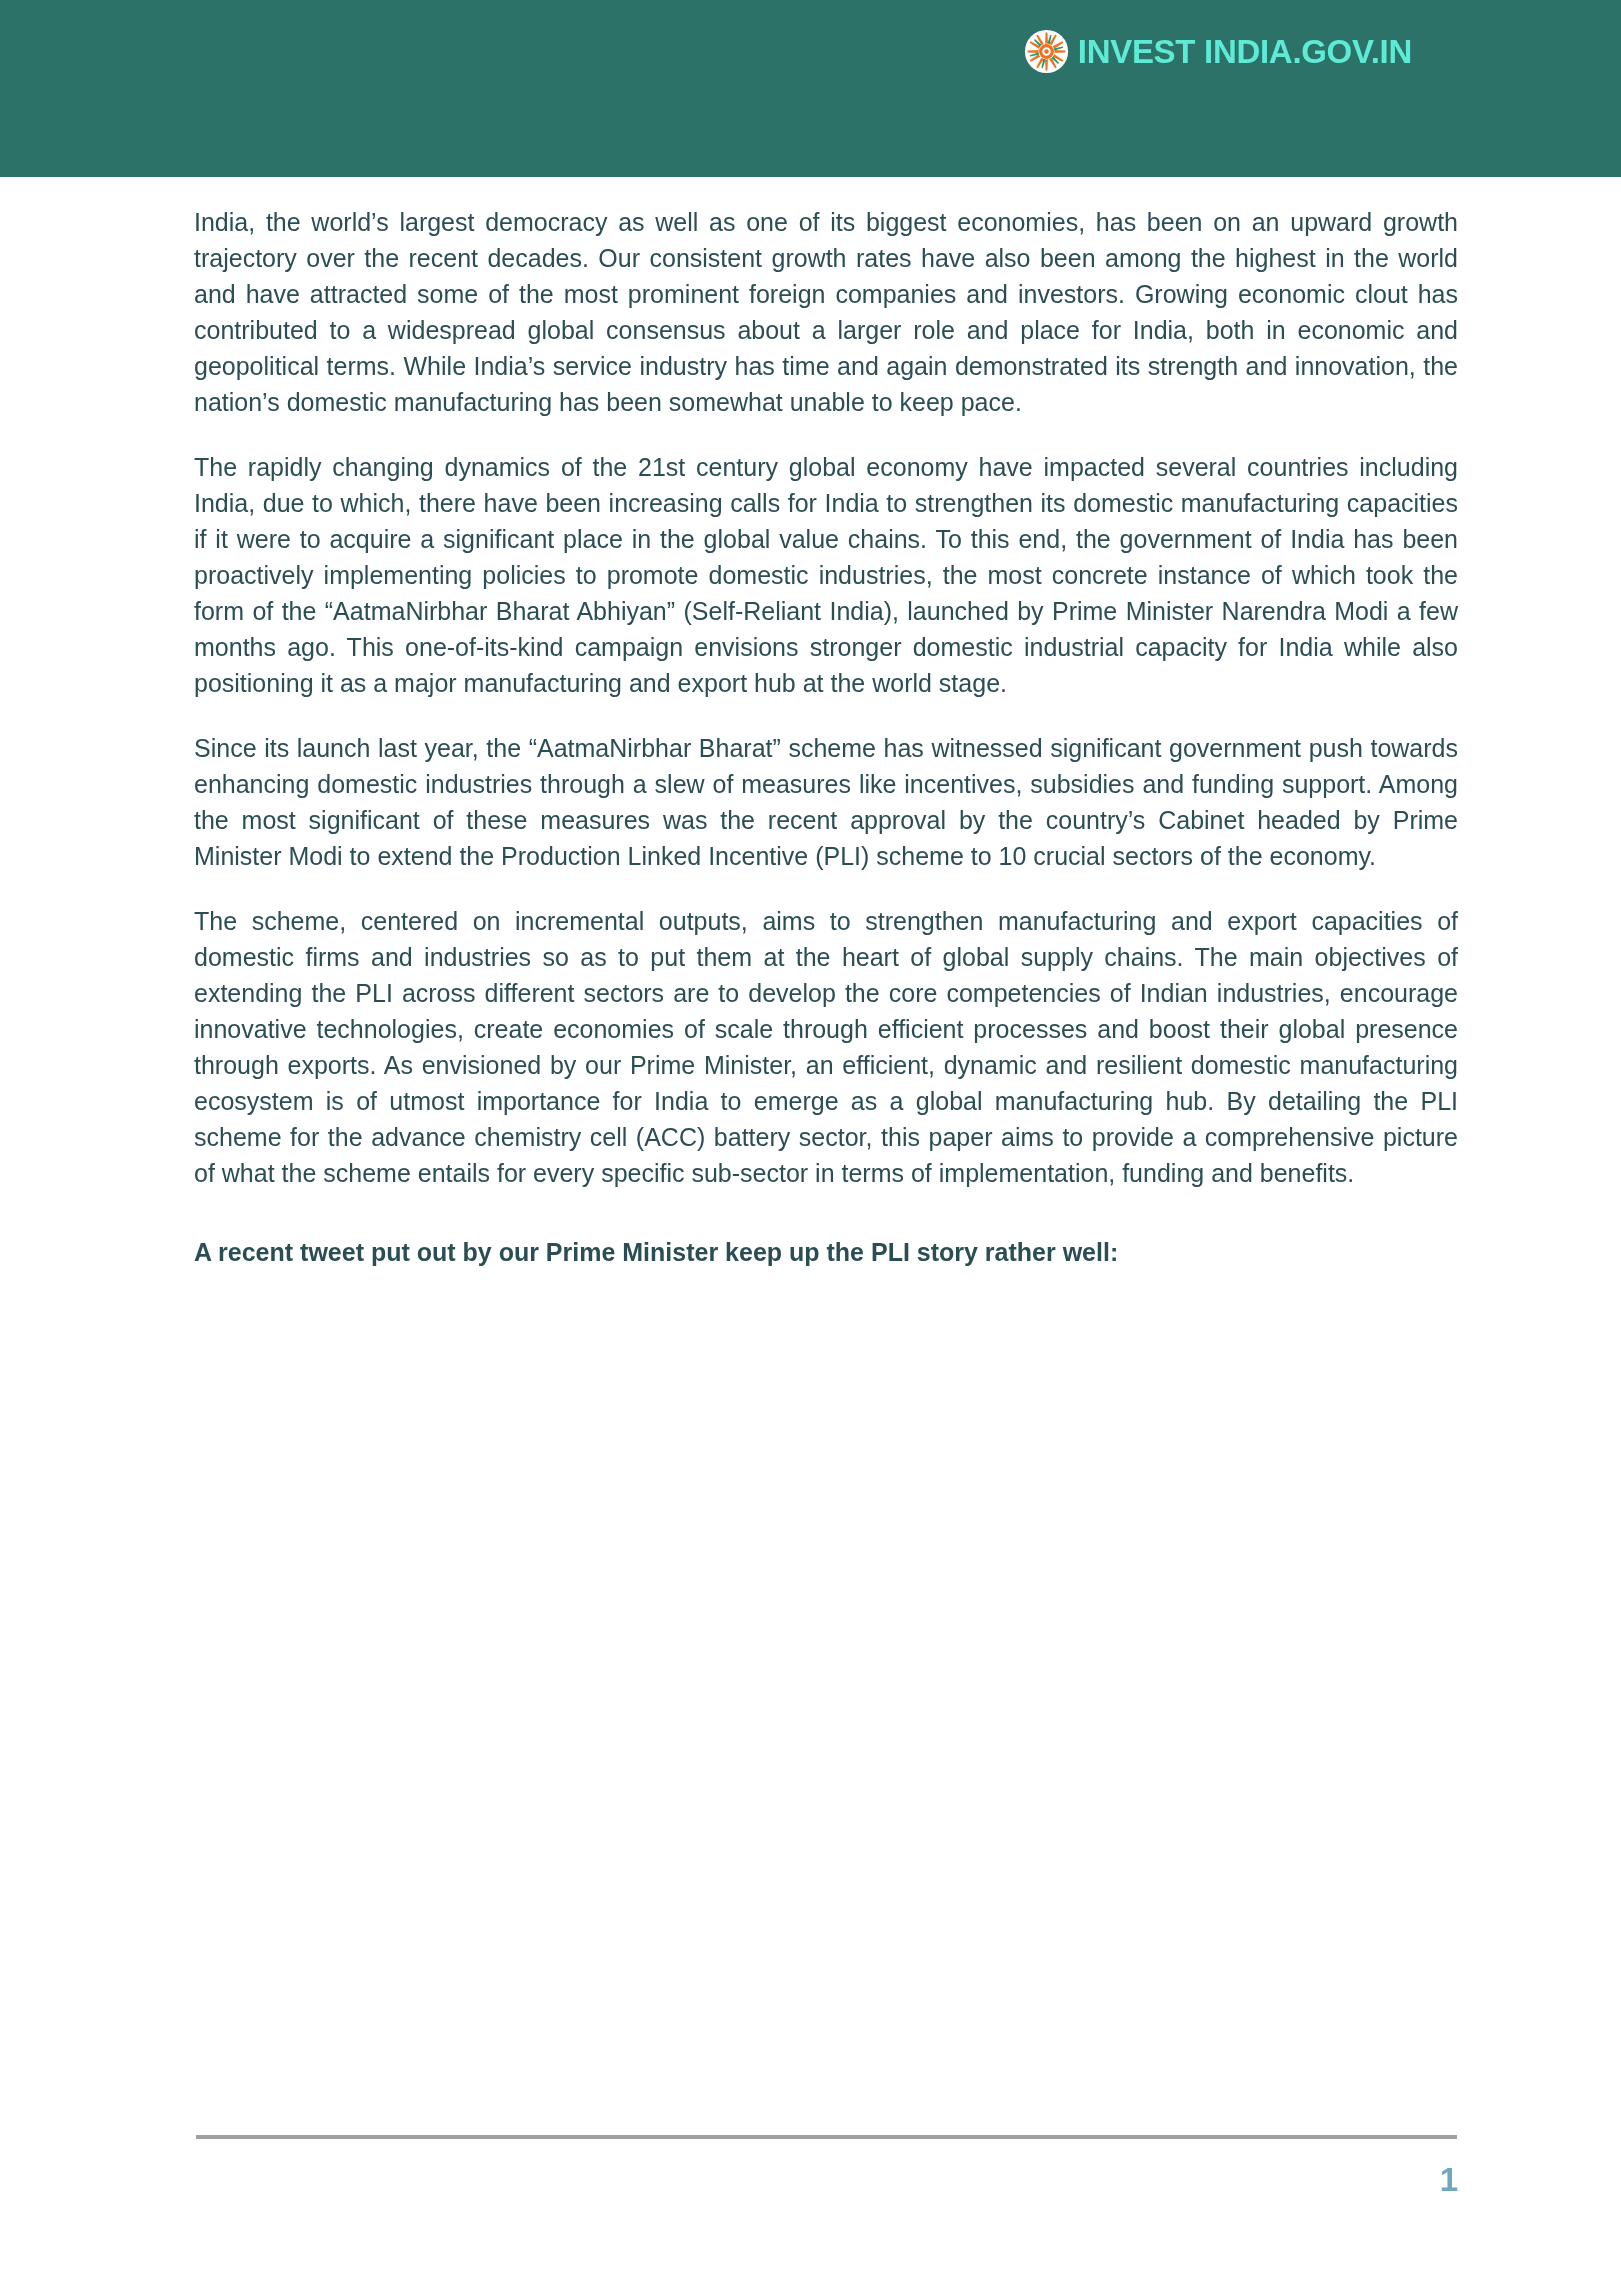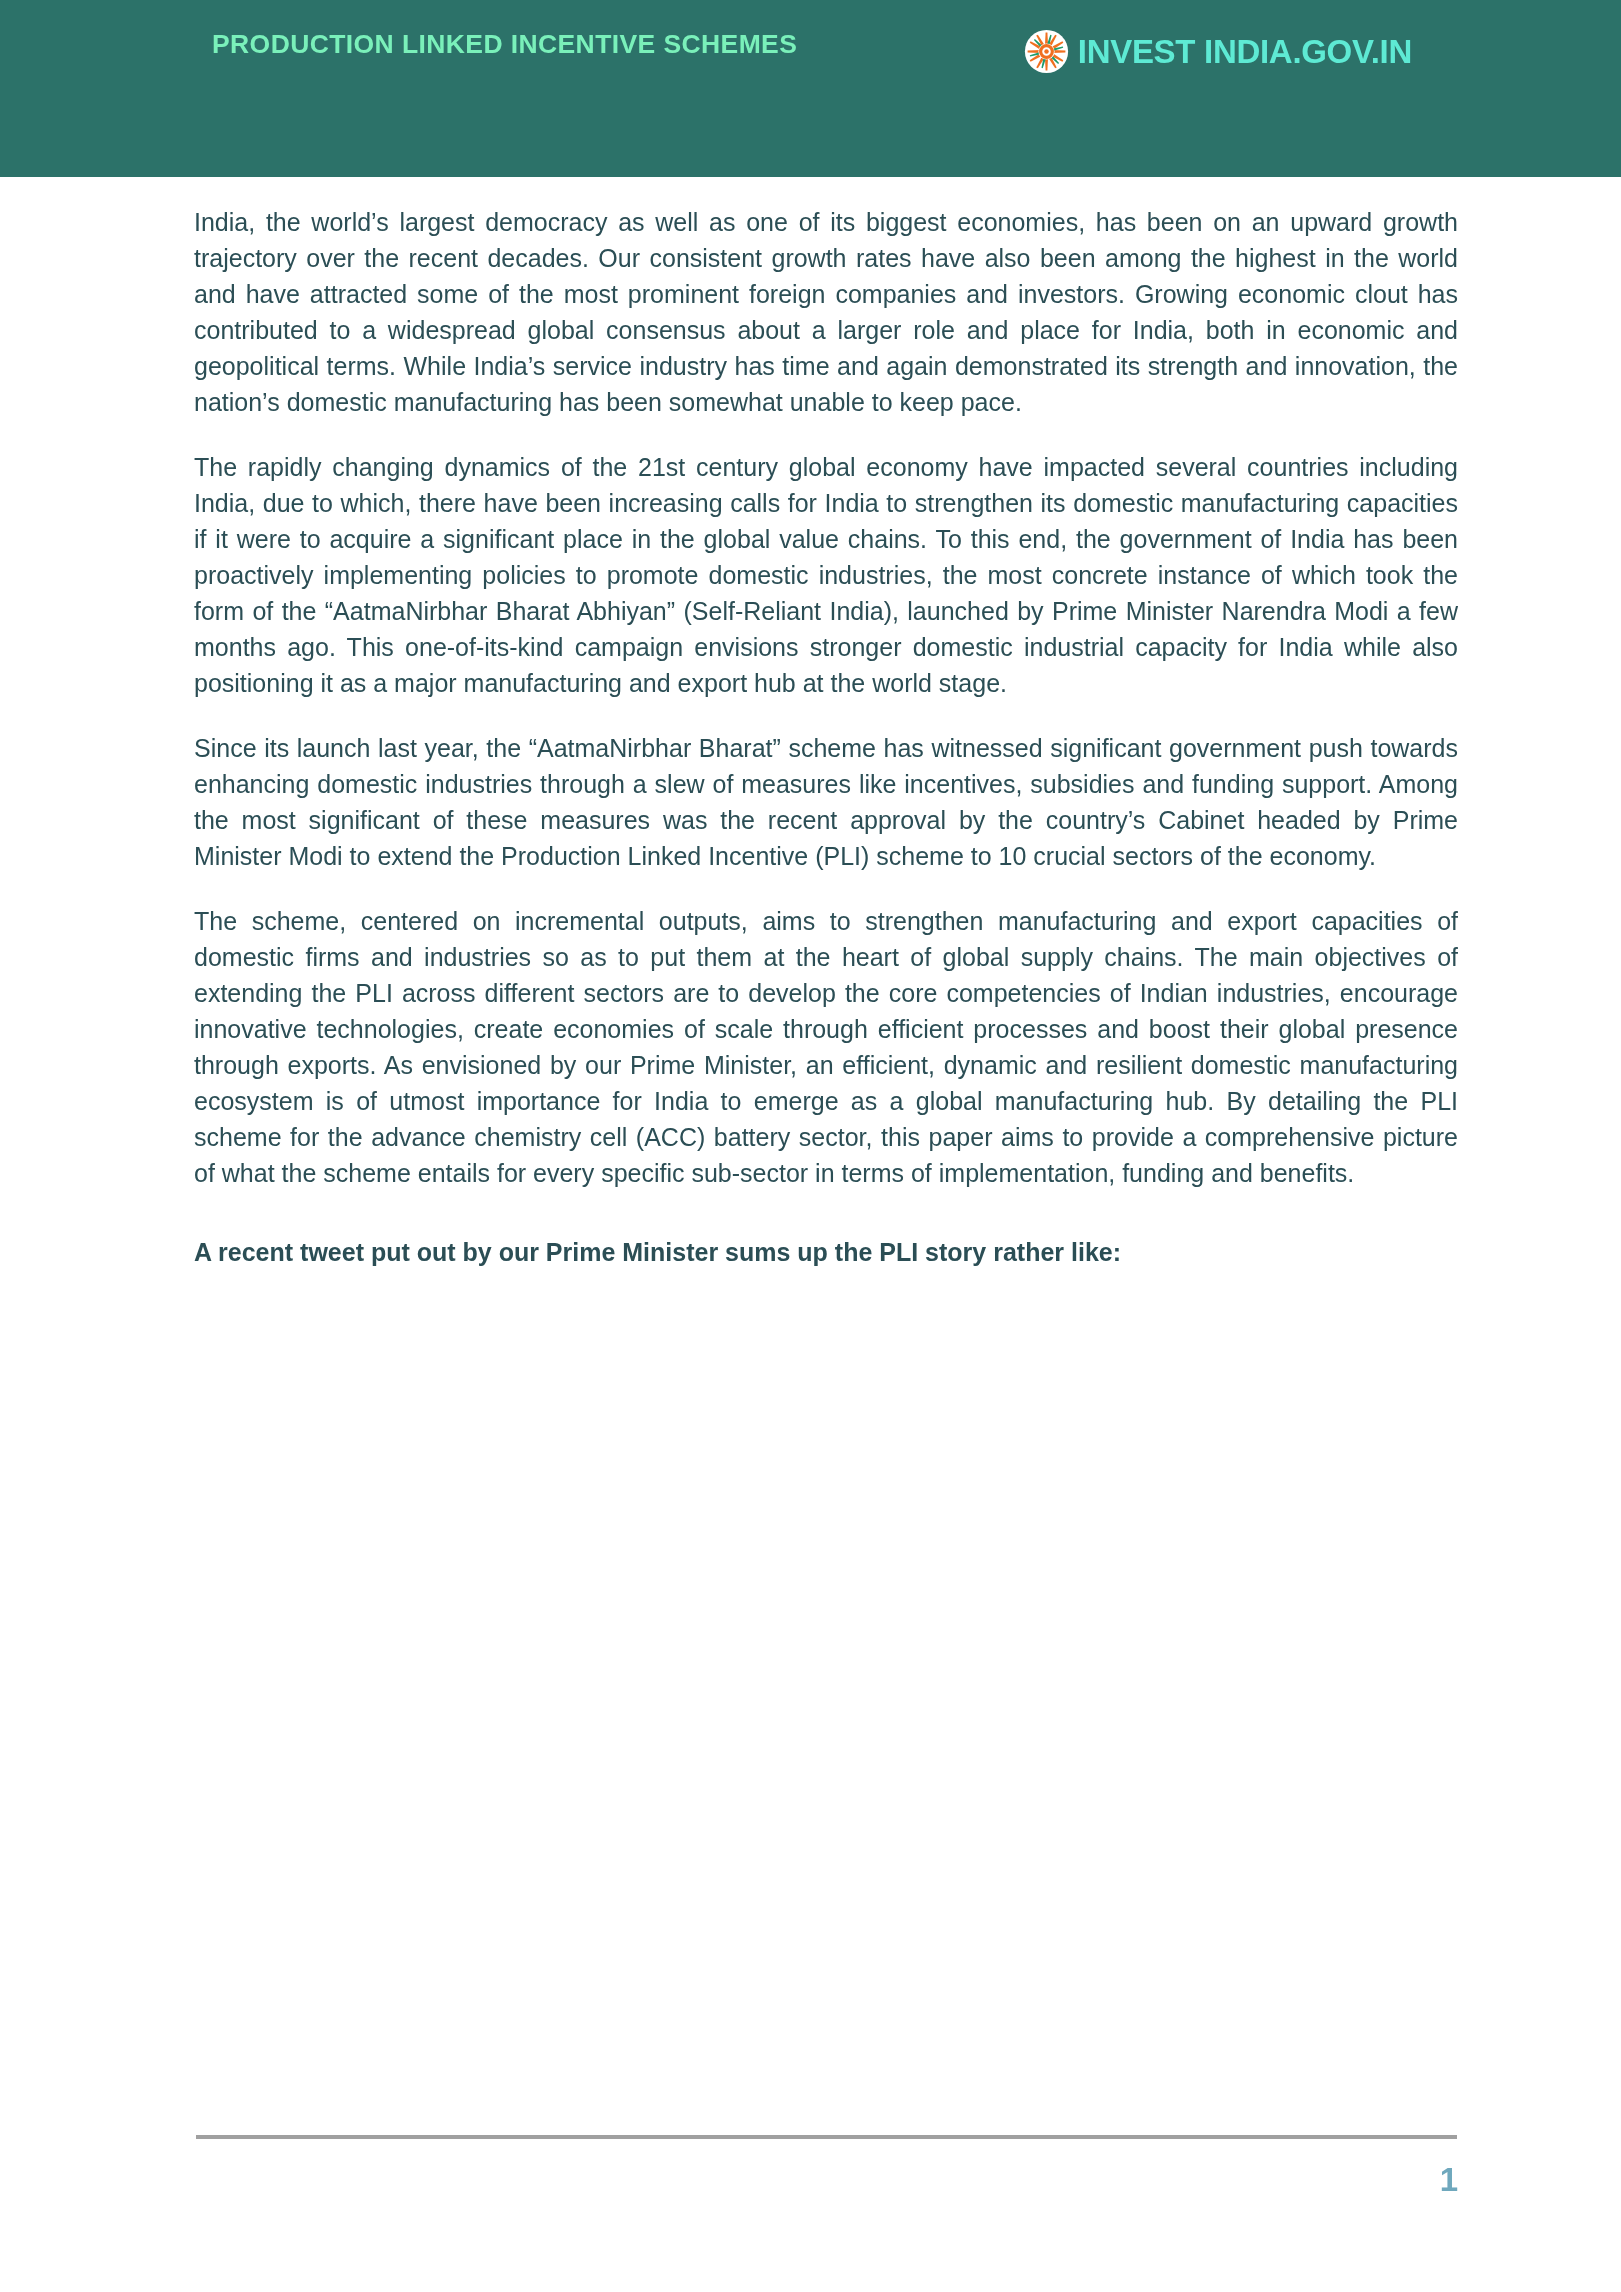--- a/index.html
+++ b/index.html
@@ -113,21 +113,20 @@
     font-size: 33px;
     font-weight: bold;
     color: #6fa8bd;
     font-family: "Liberation Sans", sans-serif;
   }
 </style>
 </head>
 <body>
 
 <div class="header-band">
-  <div class="header-title">PRODUCTION LINKED INCENTIVE SCHEMES</div>
 
   <div class="brand-lockup">
     <span class="brand-mark">
       <svg viewBox="0 0 100 100" width="45" height="45" aria-hidden="true">
         <circle cx="50" cy="50" r="48" fill="#ffffff"></circle>
         <g>
           <g fill="#f07020">
             <g transform="rotate(0 50 50)">
                 <path d="M48 8 L52 8 L53.5 38 L46.5 38 Z"></path>
               </g>
@@ -199,19 +198,19 @@
 
 
   <p class="para">India, the world’s largest democracy as well as one of its biggest economies, has been on an upward growth trajectory over the recent decades. Our consistent growth rates have also been among the highest in the world and have attracted some of the most prominent foreign companies and investors. Growing economic clout has contributed to a widespread global consensus about a larger role and place for India, both in economic and geopolitical terms. While India’s service industry has time and again demonstrated its strength and innovation, the nation’s domestic manufacturing has been somewhat unable to keep pace.</p>
 
   <p class="para">The rapidly changing dynamics of the 21st century global economy have impacted several countries including India, due to which, there have been increasing calls for India to strengthen its domestic manufacturing capacities if it were to acquire a significant place in the global value chains. To this end, the government of India has been proactively implementing policies to promote domestic industries, the most concrete instance of which took the form of the “AatmaNirbhar Bharat Abhiyan” (Self-Reliant India), launched by Prime Minister Narendra Modi a few months ago. This one-of-its-kind campaign envisions stronger domestic industrial capacity for India while also positioning it as a major manufacturing and export hub at the world stage.</p>
 
   <p class="para">Since its launch last year, the “AatmaNirbhar Bharat” scheme has witnessed significant government push towards enhancing domestic industries through a slew of measures like incentives, subsidies and funding support. Among the most significant of these measures was the recent approval by the country’s Cabinet headed by Prime Minister Modi to extend the Production Linked Incentive (PLI) scheme to 10 crucial sectors of the economy.</p>
 
   <p class="para">The scheme, centered on incremental outputs, aims to strengthen manufacturing and export capacities of domestic firms and industries so as to put them at the heart of global supply chains. The main objectives of extending the PLI across different sectors are to develop the core competencies of Indian industries, encourage innovative technologies, create economies of scale through efficient processes and boost their global presence through exports. As envisioned by our Prime Minister, an efficient, dynamic and resilient domestic manufacturing ecosystem is of utmost importance for India to emerge as a global manufacturing hub. By detailing the PLI scheme for the advance chemistry cell (ACC) battery sector, this paper aims to provide a comprehensive picture of what the scheme entails for every specific sub-sector in terms of implementation, funding and benefits.</p>
 
-  <p class="para para-bold">A recent tweet put out by our Prime Minister sums up the PLI story rather like:</p>
+  <p class="para para-bold">A recent tweet put out by our Prime Minister keep up the PLI story rather well:</p>
 
 </div>
 
 <div class="footer-rule"></div>
 <div class="page-number">1</div>
 
 
 </body></html>

